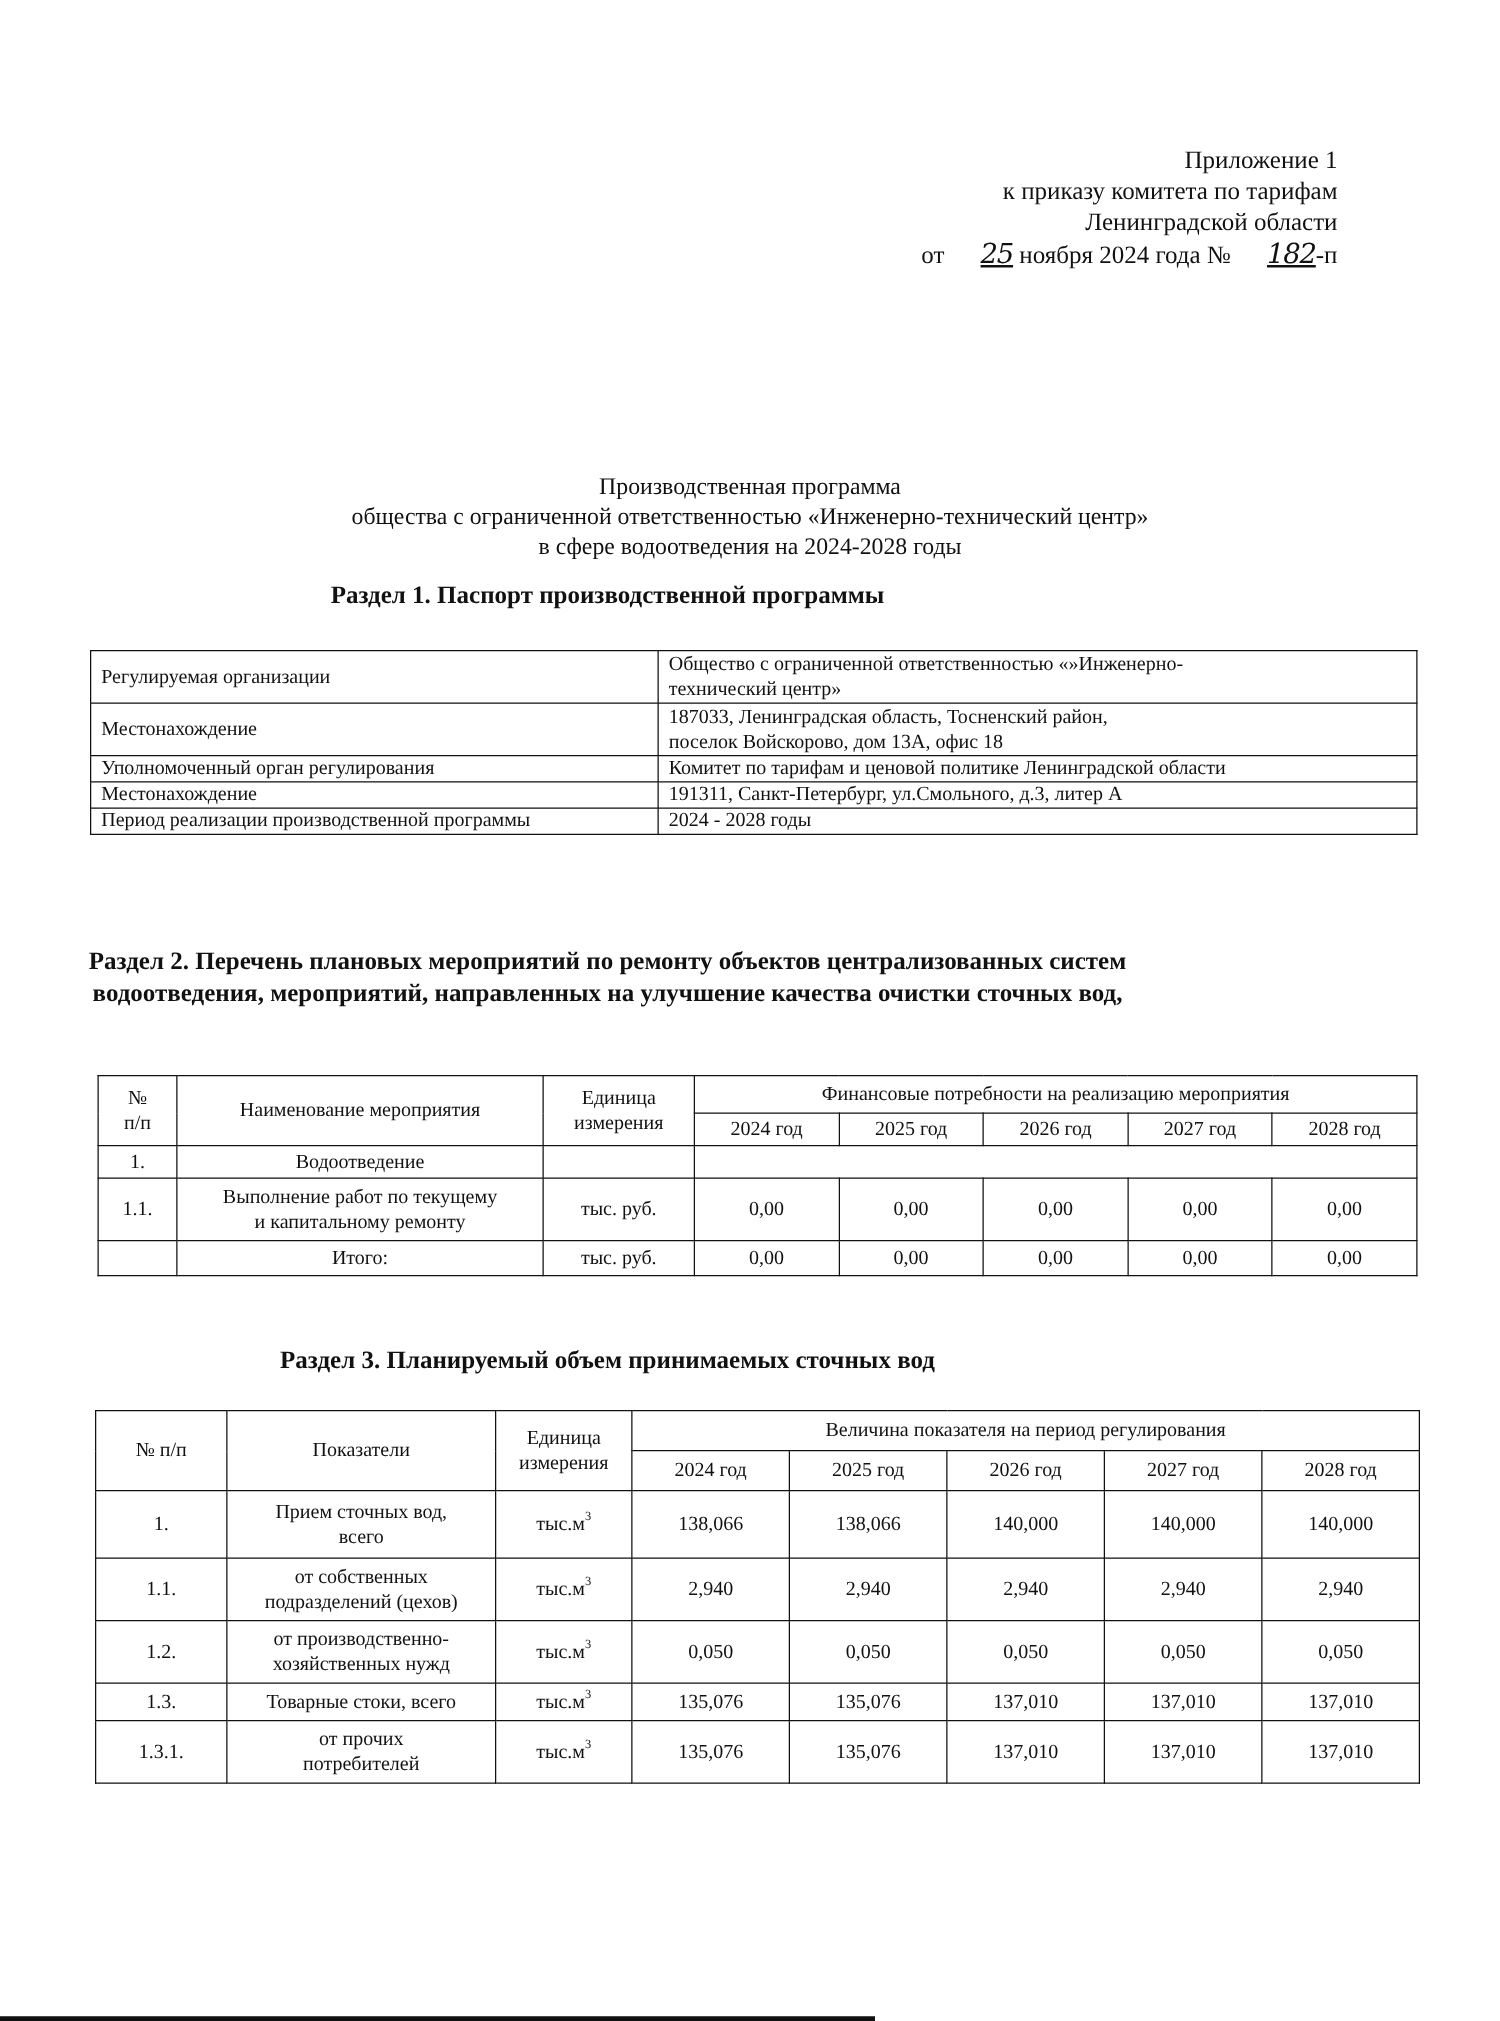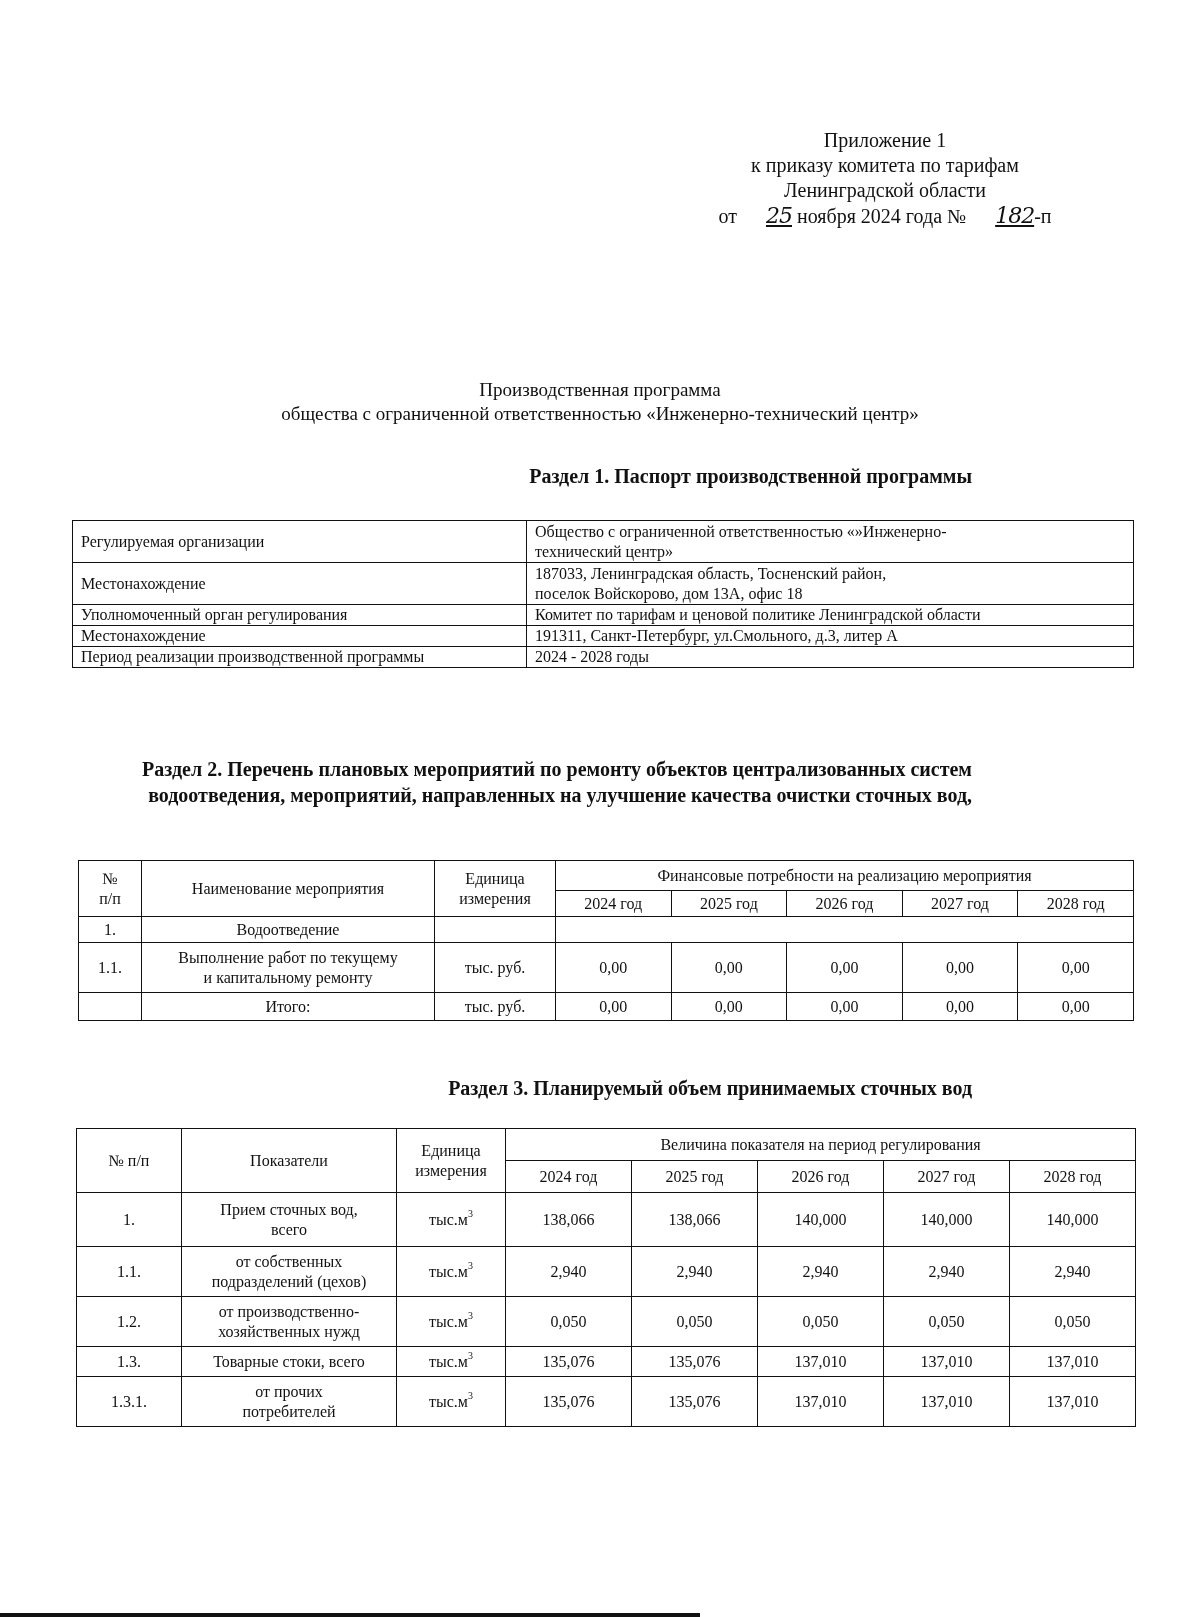--- a/index.html
+++ b/index.html
@@ -2,33 +2,33 @@
 <html><head>
   <meta charset="utf-8">
   <style>
     html, body { margin: 0; padding: 0; background: #ffffff; }
     body {
       width: 1200px; height: 1617px; position: relative; overflow: hidden;
       font-family: "Liberation Serif", "DejaVu Serif", serif;
       color: #111;
     }
     .appendix {
-      position: absolute; left: 700px; top: 128px; width: 370px;
-      text-align: center; font-size: 20px; line-height: 25px;
+      position: absolute; left: 700px; top: 116px; width: 370px;
+      text-align: right; font-size: 20px; line-height: 25px;
     }
     .appendix .handwritten {
       display: inline-block; font-style: italic; text-decoration: underline;
       font-family: "DejaVu Serif", serif; font-size: 22px; letter-spacing: -1px; margin-left: 24px;
     }
     .doc-title {
       position: absolute; left: 0; width: 1200px; top: 378px;
       text-align: center; font-weight: normal; font-size: 19px; line-height: 24px;
     }
     .section-title {
-      position: absolute; left: 0; width: 972px; text-align: right;
+      position: absolute; left: 0; width: 972px; text-align: center;
       font-weight: bold; font-size: 20px; line-height: 26px;
     }
     table { border-collapse: collapse; position: absolute; font-size: 16px; }
     td, th { border: 1.5px solid #111; padding: 0 8px; font-weight: normal; }
     .t1 { left: 72px; top: 520px; width: 1062px; }
     .t1 td { line-height: 20px; font-size: 16px; }
     .t1 td.left { width: 437px; }
     .t2 { left: 78px; top: 860px; width: 1056px; }
     .t2 td, .t2 th { line-height: 20px; text-align: center; }
     .t3 { left: 76px; top: 1128px; width: 1060px; }
@@ -50,20 +50,21 @@
     <span>от</span>
     <span class="handwritten">25</span>
     <span>ноября 2024 года №</span>
     <span class="handwritten">182</span><span>-п</span>
   </div>
 </div>
 
 <div class="doc-title">
   <div>Производственная программа</div>
   <div>общества с ограниченной ответственностью «Инженерно-технический центр»</div>
+  <div>в сфере водоотведения на 2024-2028 годы</div>
 </div>
 
 <div class="section-title" style="top:463px">Раздел 1. Паспорт производственной программы</div>
 <table class="t1">
   <tbody>
       <tr style="height:42px">
     <td class="left">Регулируемая организации</td>
     <td>
           <div>Общество с ограниченной ответственностью «»Инженерно-</div>
           <div>технический центр»</div>

